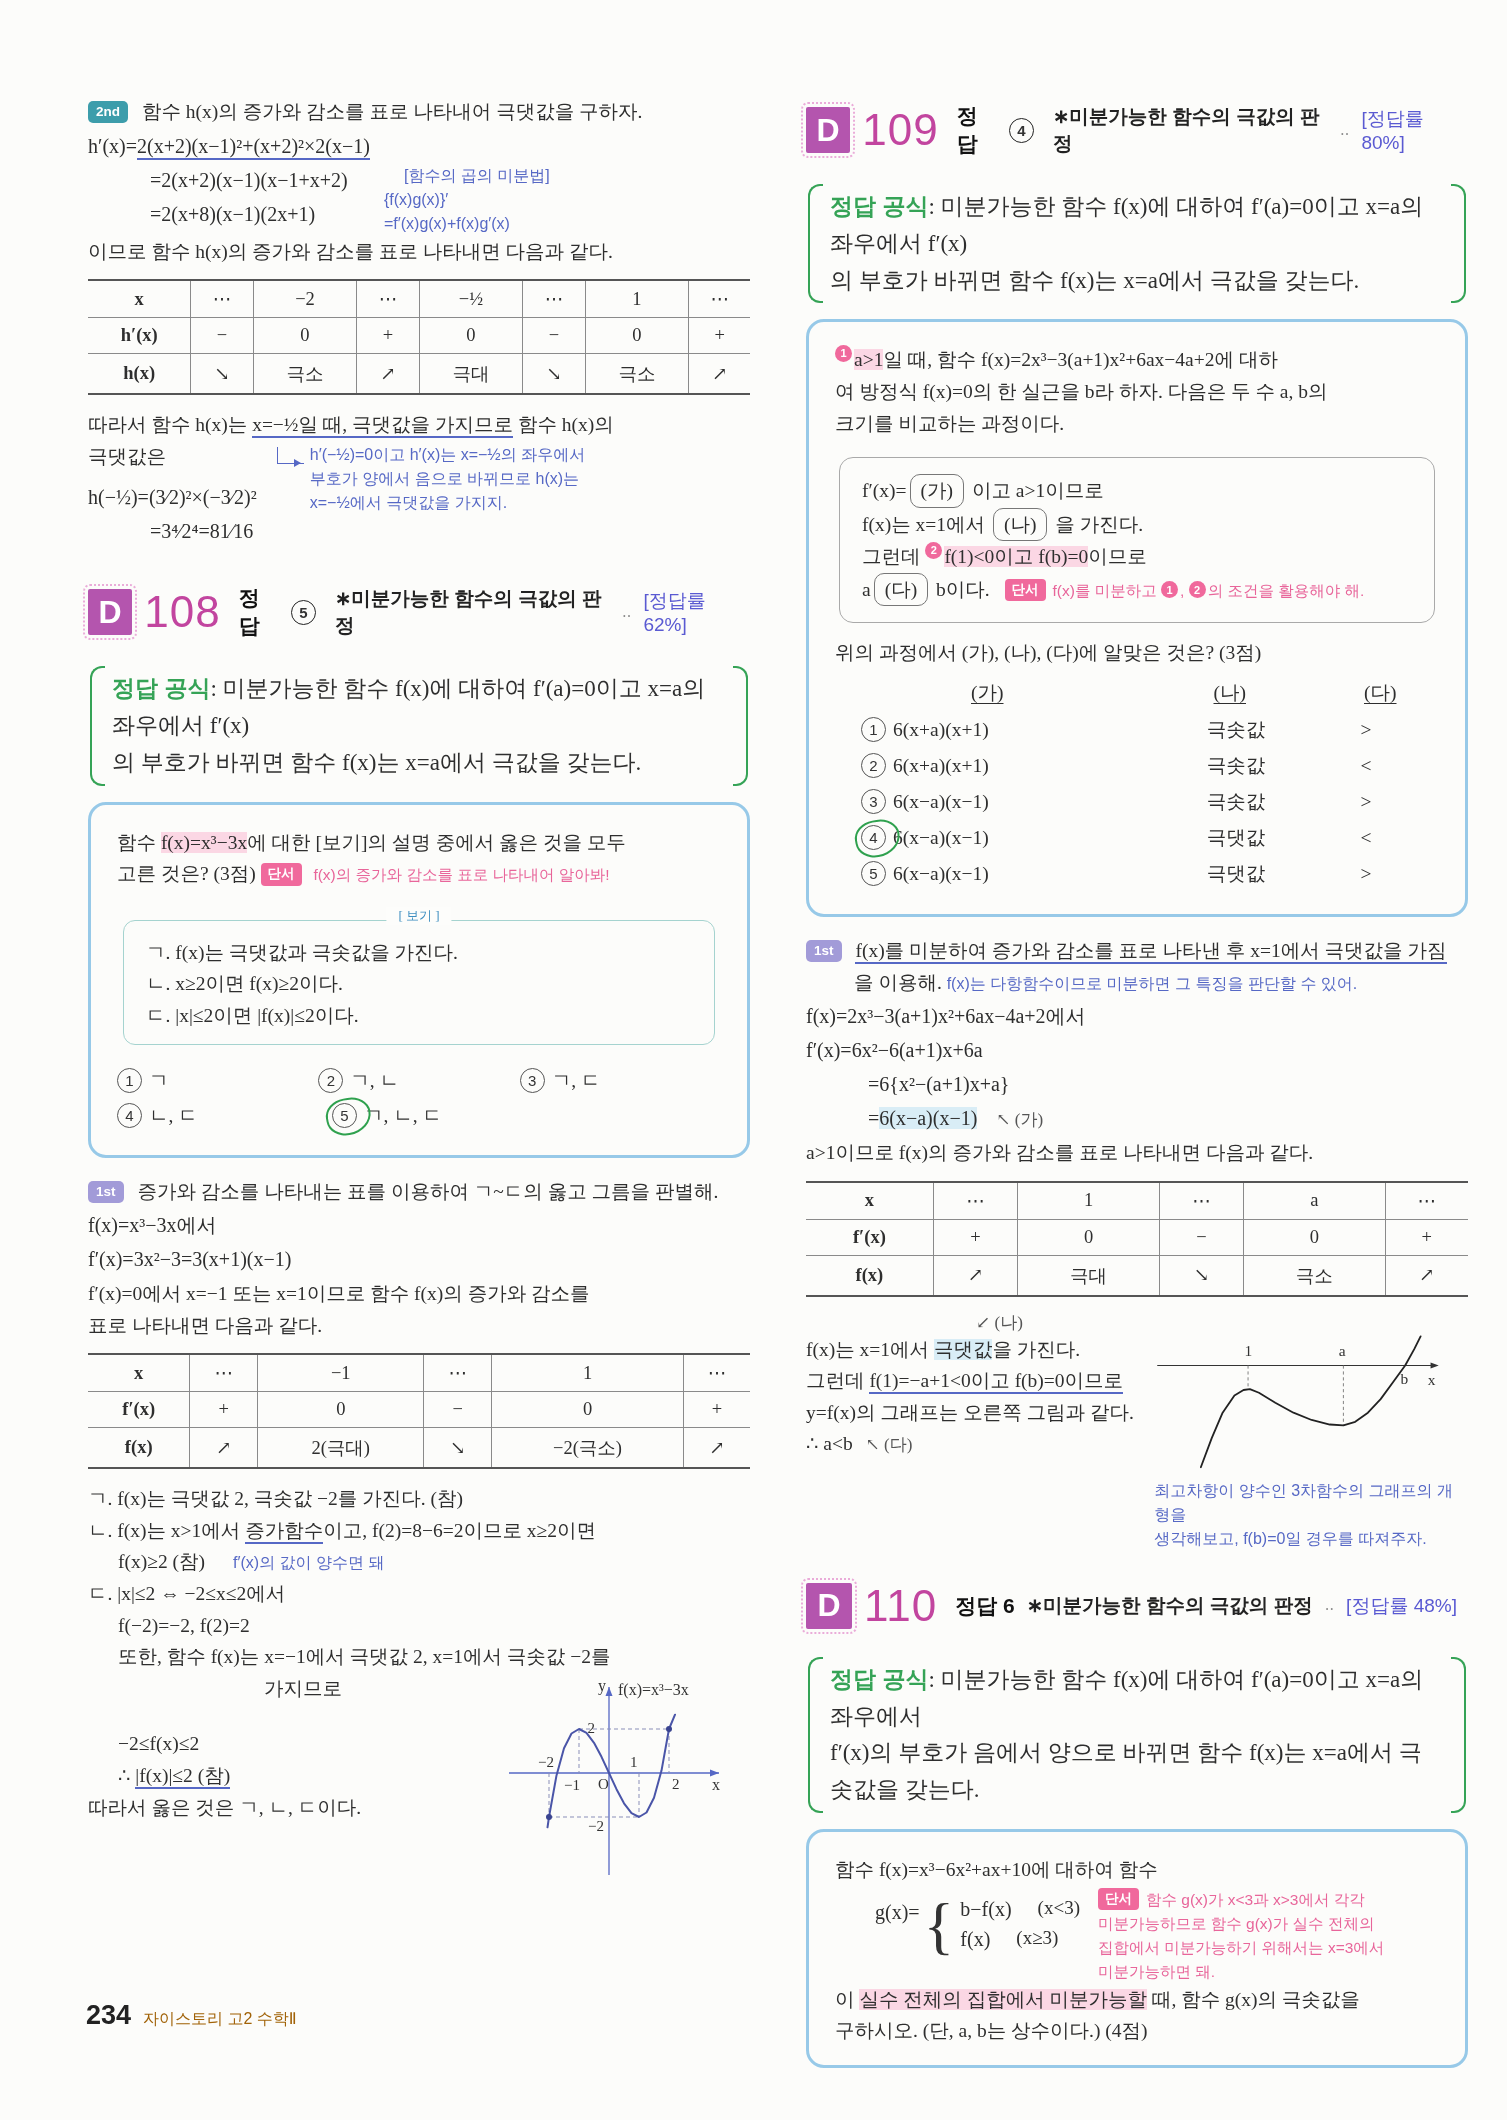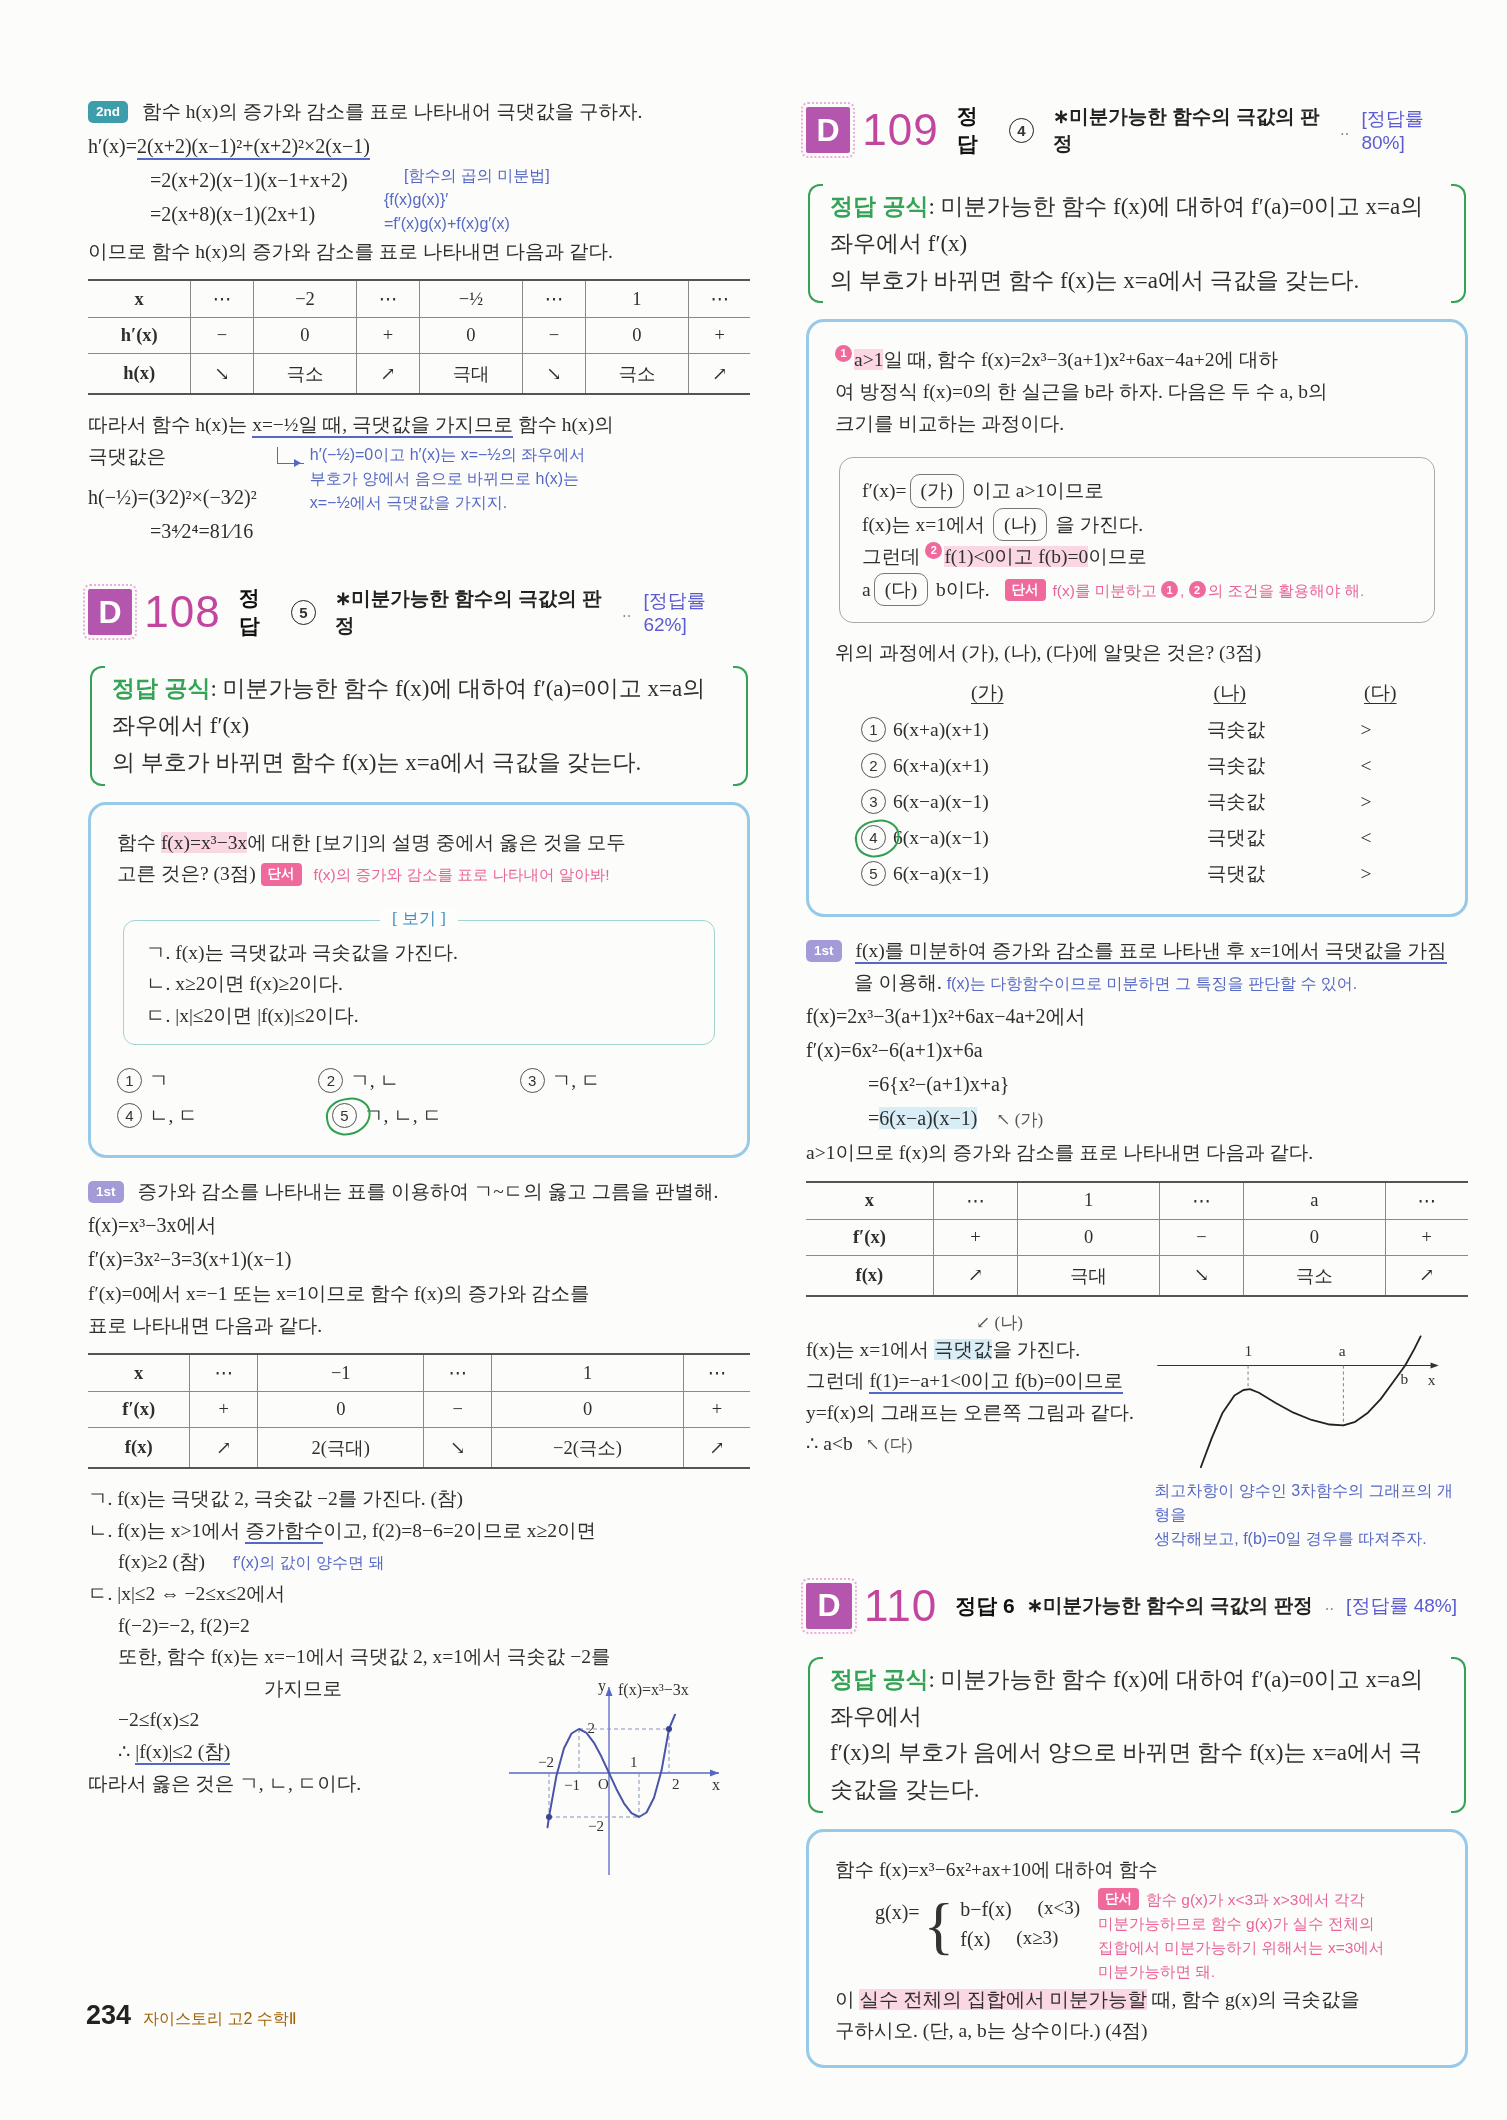--- a/index.html
+++ b/index.html
@@ -53,21 +53,21 @@
   .gform::before, .gform::after {
     content:""; position:absolute; top:0; bottom:0; width:13px; border:2.6px solid #35a356;
   }
   .gform::before { left:0; border-right:none; border-radius:12px 0 0 12px; }
   .gform::after  { right:0; border-left:none; border-radius:0 12px 12px 0; }
   .gt { color:#35a356; font-weight:bold; font-family:"Liberation Sans",sans-serif; }
 
   
   .probbox { border:3.5px solid #97c9e8; border-radius:18px; padding:22px 26px 18px 26px; margin:10px 0 18px 0; }
   .bogibox { border:1.6px solid #a5d3cf; border-radius:12px; padding:16px 22px 12px 22px; position:relative; margin:30px 6px 8px 6px; }
-  .bogititle { position:absolute; top:-14px; left:50%; transform:translateX(-50%); background:#fdfdfb; padding:0 12px; color:#3f8fc0; font-size:17px; }
+  .bogititle { position:absolute; top:-14px; left:50%; transform:translateX(-50%); background:#fdfdfb; padding:0 12px; color:#3f8fc0; font-size:13px; }
   .innerbox { border:1.6px solid #a9a9a9; border-radius:14px; padding:16px 22px; margin:18px 4px 14px 4px; }
   .boxed { display:inline-block; border:1.4px solid #777; border-radius:10px; padding:0 10px; margin:0 3px; }
 
   
   .pinkhl { background:#fbd7e4; }
   .bluehl { background:#d9edf6; }
   .blueul { border-bottom:2px solid #5668c5; padding-bottom:1px; }
   .bluenote { color:#5668c5; font:16px/1.5 "Liberation Sans",sans-serif; }
   .pinknote { color:#e8659a; font:15.5px/1.55 "Liberation Sans",sans-serif; }
   .cuebadge { display:inline-block; background:#f0699c; color:#fff; border-radius:4px; font:bold 13.5px/1.5 "Liberation Sans",sans-serif; padding:1px 7px; margin-right:7px; vertical-align:2px; }
@@ -297,21 +297,21 @@
         <div class="kr" style="margin-left:30px;">f(x)≥2 (참)</div>
         <div class="bluenote">f′(x)의 값이 양수면 돼</div>
       </div>
       <div class="kr">ㄷ. |x|≤2 ⇔ −2≤x≤2에서</div>
       <div class="kr" style="margin-left:30px;">f(−2)=−2, f(2)=2</div>
       <div class="kr" style="margin-left:30px;">또한, 함수 f(x)는 x=−1에서 극댓값 2, x=1에서 극솟값 −2를</div>
 
       <div style="display:flex; gap:6px;">
         <div style="width:400px;">
           <div class="kr" style="margin-left:30px;text-align:center;">가지므로</div>
-          <div class="kr" style="margin-left:30px;">−2≤f(x)≤2</div>
+          <div class="kr" style="margin-left:30px;margin-top:24px;">−2≤f(x)≤2</div>
           <div class="kr" style="margin-left:30px;">
             <span>∴ </span><span class="blueul">|f(x)|≤2 (참)</span>
           </div>
           <div class="kr">따라서 옳은 것은 ㄱ, ㄴ, ㄷ이다.</div>
         </div>
         <svg width="250" height="220" viewBox="0 0 250 220">
           <line x1="15" y1="100" x2="225" y2="100" stroke="#5668c5" stroke-width="1.3"></line>
           <polygon points="225,100 216,96.5 216,103.5" fill="#5668c5"></polygon>
           <line x1="115" y1="14" x2="115" y2="202" stroke="#5668c5" stroke-width="1.3"></line>
           <polygon points="115,14 111.5,23 118.5,23" fill="#5668c5"></polygon>

